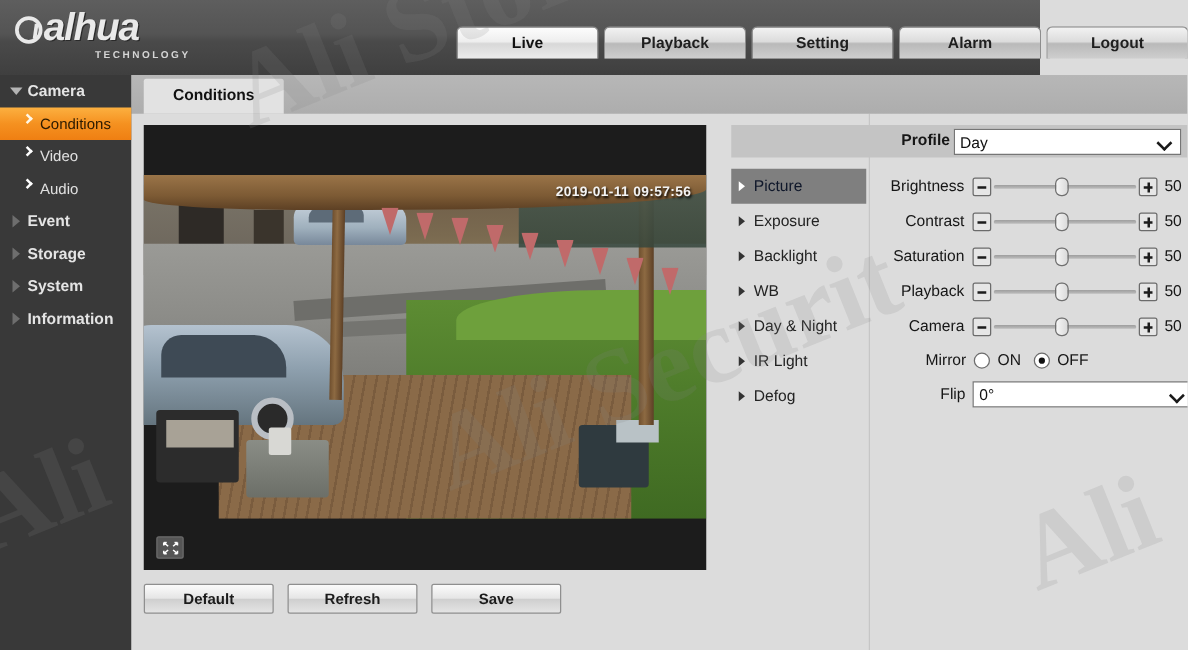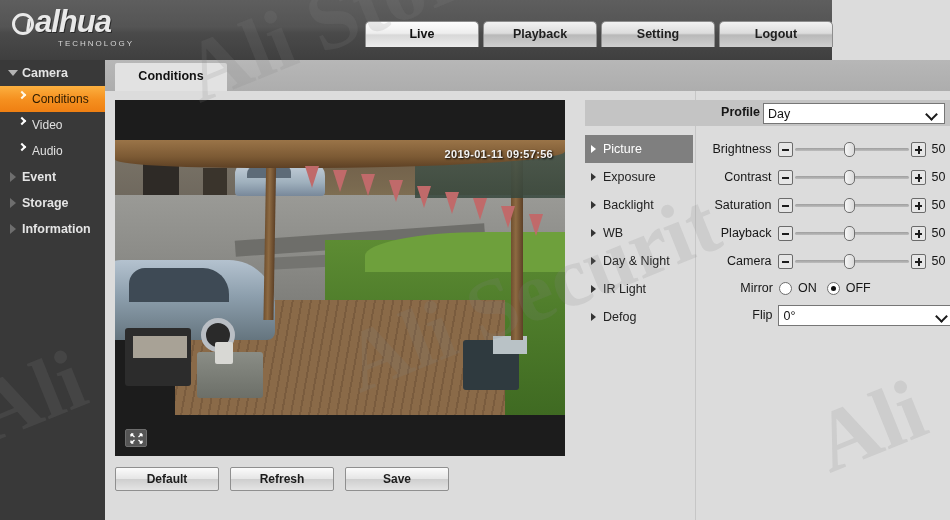--- a/index.html
+++ b/index.html
@@ -31,22 +31,22 @@
     z-index: 5;
   }
   .logo { position: absolute; left: 12px; top: 6px; width: 160px; height: 46px; }
   .logo-text {
     font-family: "Liberation Sans", sans-serif;
     font-style: italic; font-weight: bold; font-size: 31px;
     color: #e9e9e9; letter-spacing: -1px; line-height: 32px;
     text-shadow: 1px 1px 0 #2a2a2a;
   }
   .logo-sub {
-    font-size: 8px; font-weight: normal; letter-spacing: 2.0px;
-    color: #d5d5d5; margin-left: 46px; margin-top: 1px;
+    font-size: 8px; font-weight: bold; letter-spacing: 2.0px;
+    color: #d5d5d5; margin-left: 64px; margin-top: 1px;
   }
   .logo-mark {
     display: inline-block; width: 22px; height: 22px; border-radius: 50%;
     border: 3px solid #e9e9e9; margin-right: 1px; vertical-align: -3px;
     position: relative;
   }
   .logo-mark::after {
     content:""; position:absolute; left:5px; top:3px;
     width:7px; height:12px; border-right:3px solid #e9e9e9; transform: skewX(-8deg);
   }
@@ -220,21 +220,21 @@
     border-left: 2.4px solid #1a1a1a; border-bottom: 2.4px solid #1a1a1a;
     transform: rotate(-45deg);
   }
   .profile-select { right: 5px; top: 3px; width: 182px; }
 
   .submenu { position: absolute; left: 480px; top: 44px; width: 108px; z-index: 10; }
   .sub-item {
     height: 28px; line-height: 28px; font-size: 12.5px; color: #232323;
     padding-left: 18px; position: relative; cursor: pointer; user-select: none;
   }
-  .sub-item.active { background: #7f7f7f; color: #ffffff; font-weight: normal; }
+  .sub-item.active { background: #7f7f7f; color: #0f172a; font-weight: normal; }
   .sub-arrow {
     position: absolute; left: 6px; top: 10px; width: 0; height: 0;
     border-top: 4px solid transparent; border-bottom: 4px solid transparent;
     border-left: 5px solid #333;
   }
   .sub-item.active .sub-arrow { border-left-color: #ffffff; }
 
   .controls { position: absolute; left: 600px; top: 44px; width: 250px; z-index: 10; }
   .ctl-row { position: relative; height: 28px; display: flex; align-items: center; }
   .ctl-label {
@@ -291,20 +291,21 @@
     <div class="logo">
       <div class="logo-text">
         <span class="logo-mark"></span><span>alhua</span>
       </div>
       <div class="logo-sub">TECHNOLOGY</div>
     </div>
     <div class="nav">
       <div class="nav-tab active">Live</div>
       <div class="nav-tab">Playback</div>
       <div class="nav-tab">Setting</div>
+      <div class="nav-tab">Alarm</div>
       <div class="nav-tab">Logout</div>
     </div>
   </div>
 
   <div class="sidebar">
     <div class="side-item">
       <span class="tri-down"></span>
       <span>Camera</span>
     </div>
     <div class="side-item sub active">
@@ -319,20 +320,24 @@
       <span class="chev"></span>
       <span>Audio</span>
     </div>
     <div class="side-item">
       <span class="tri-right"></span>
       <span>Event</span>
     </div>
     <div class="side-item">
       <span class="tri-right"></span>
       <span>Storage</span>
+    </div>
+    <div class="side-item">
+      <span class="tri-right"></span>
+      <span>System</span>
     </div>
     <div class="side-item">
       <span class="tri-right"></span>
       <span>Information</span>
     </div>
   </div>
 
   <div class="tabstrip">
     <div class="ctab active">Conditions</div>
   </div>

